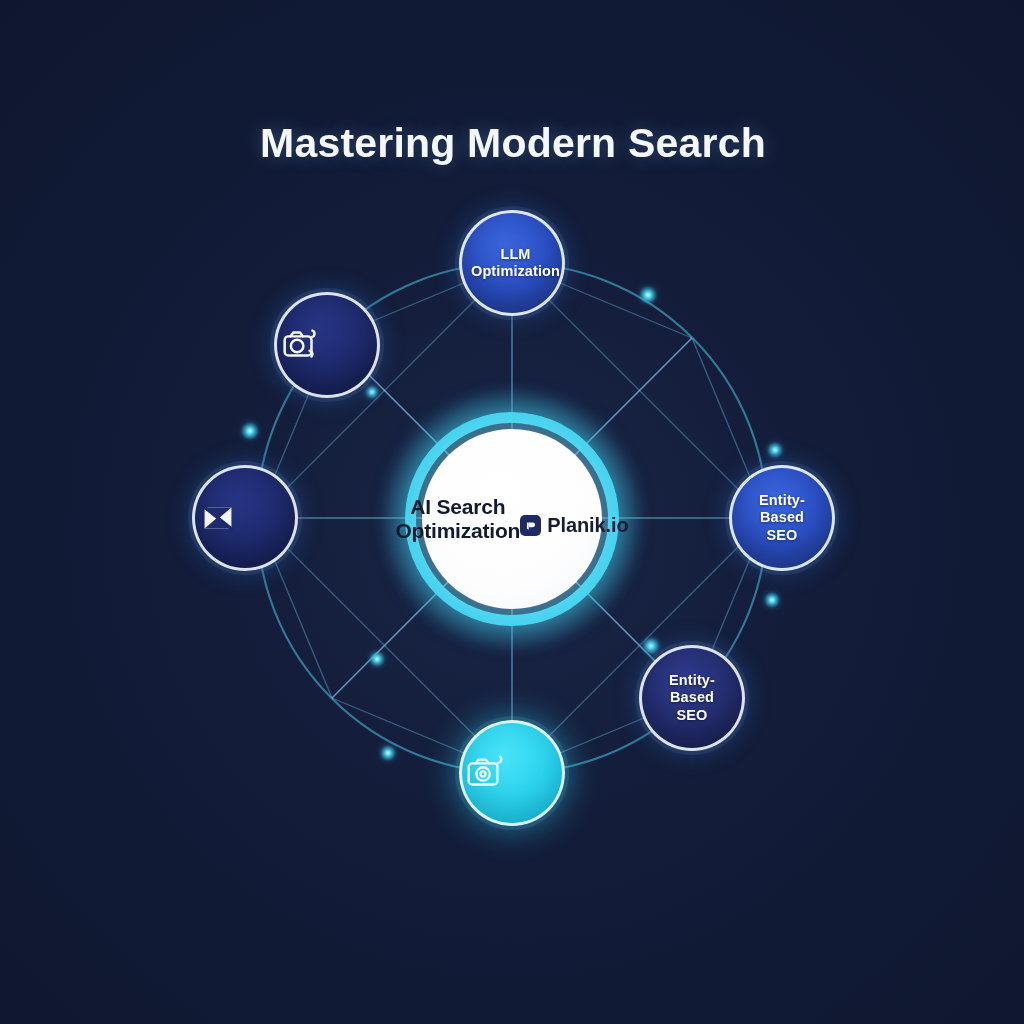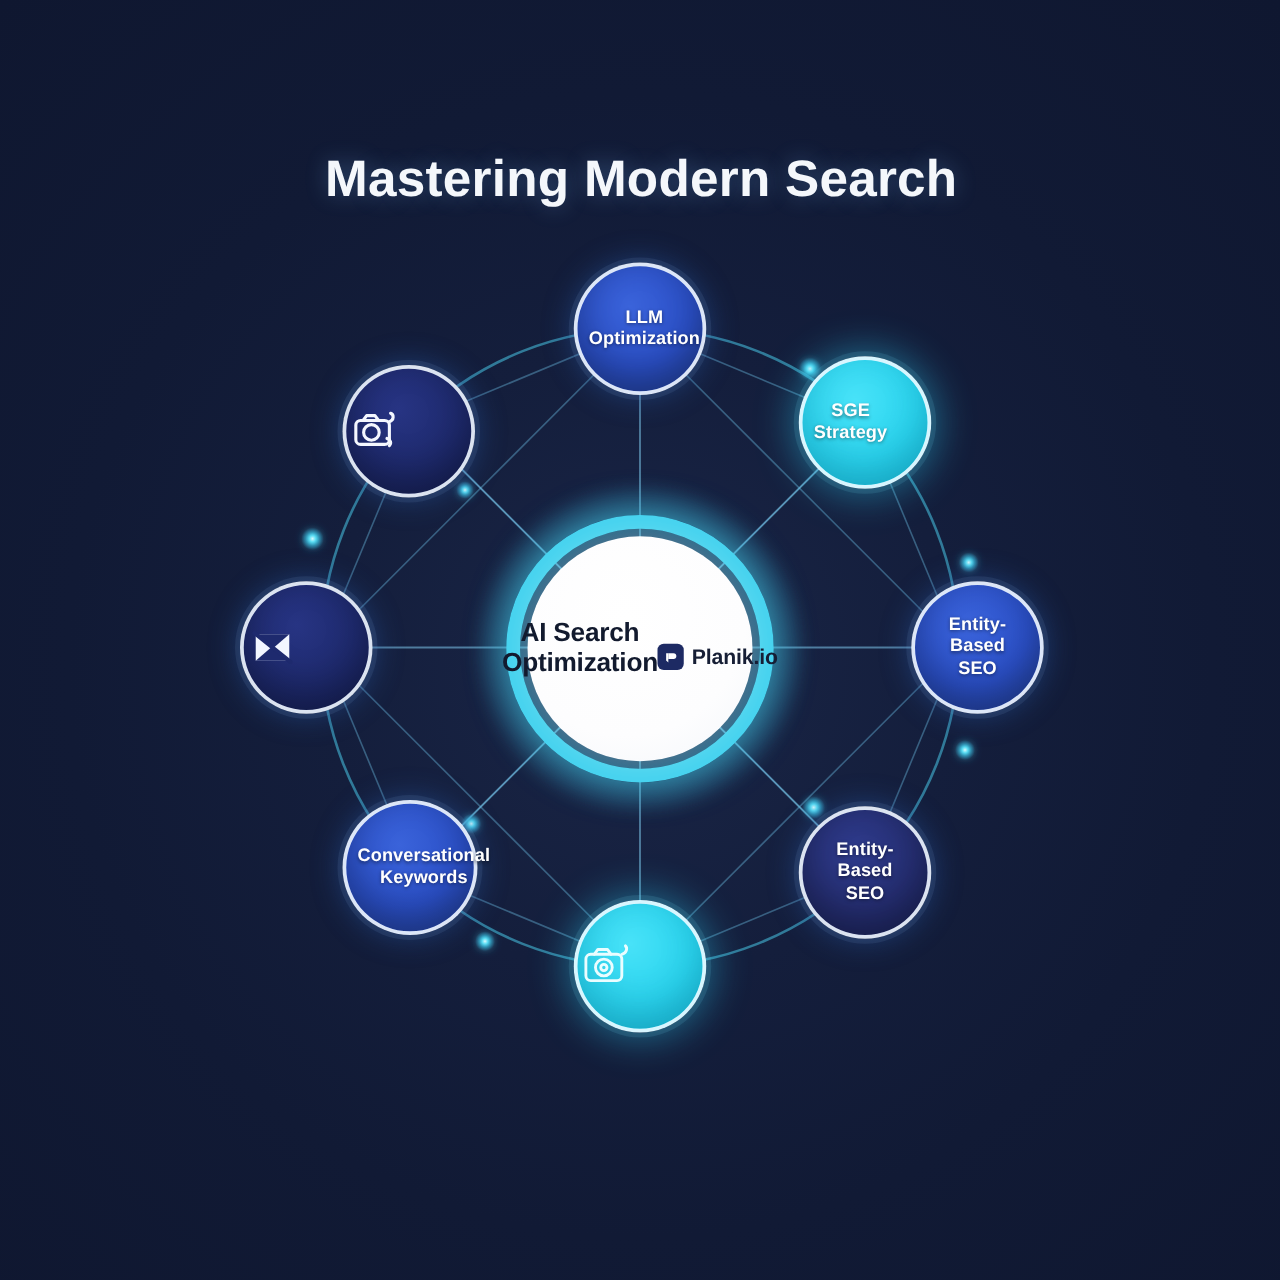--- a/index.html
+++ b/index.html
@@ -139,21 +139,21 @@
     height: 21px;
     border-radius: 5px;
     background: #1d2a63;
     display: flex;
     align-items: center;
     justify-content: center;
     flex: none;
   }
   #brand-name {
     color: #161e35;
-    font-size: 17px;
+    font-size: 20px;
     font-weight: bold;
     letter-spacing: -0.1px;
   }
 </style>
 </head>
 <body>
 
 <div id="stage">
 
   <div id="title">Mastering Modern Search</div>
@@ -216,25 +216,20 @@
       <circle cx="377" cy="659" r="8" fill="url(#dotGlow)"></circle>
     </g>
   </svg>
 
   <div class="node" style="left:459px; top:210px; width:106px; height:106px;
               background:radial-gradient(circle at 42% 32%, #3a63da 0%, #2b50c8 55%, #23429f 100%);">
     <span class="lbl">LLM
 Optimization</span>
   </div>
 
-  <div class="node cyan" style="left:639px; top:285px; width:106px; height:106px;
-              background:radial-gradient(circle at 42% 32%, #48e2f8 0%, #2ad4ee 55%, #16bcd8 100%);">
-    <span class="lbl">SGE
-Strategy</span>
-  </div>
 
   <div class="node" style="left:729px; top:465px; width:106px; height:106px;
               background:radial-gradient(circle at 42% 32%, #3a63da 0%, #2b50c8 55%, #23429f 100%);">
     <span class="lbl">Entity-Based
 SEO</span>
   </div>
 
   <div class="node" style="left:639px; top:645px; width:106px; height:106px;
               background:radial-gradient(circle at 42% 32%, #2e3a8b 0%, #252e72 55%, #1c245c 100%);">
     <span class="lbl">Entity-Based
@@ -246,25 +241,20 @@
     <svg class="icon-glyph" viewBox="0 0 48 48" fill="none" stroke="#eafdff" stroke-width="2.4" stroke-linecap="round" stroke-linejoin="round">
       <rect x="7" y="14" width="30" height="22" rx="4"></rect>
       <circle cx="22" cy="25" r="7"></circle>
       <circle cx="22" cy="25" r="2.6"></circle>
       <path d="M14 14 l3-4 h8 l3 4"></path>
       <path d="M37 14 c4 -1 5 -5 3 -7"></path>
     </svg>
 
   </div>
 
-  <div class="node" style="left:274px; top:640px; width:108px; height:108px;
-              background:radial-gradient(circle at 42% 32%, #3a63da 0%, #2b50c8 55%, #23429f 100%);">
-    <span class="lbl">Conversational
-Keywords</span>
-  </div>
 
   <div class="node icon-node" style="left:192px; top:465px; width:106px; height:106px;
               background:radial-gradient(circle at 42% 32%, #273483 0%, #1e2a6e 55%, #17215a 100%);">
     <svg class="icon-glyph" viewBox="0 0 48 48">
       <path d="M10 13 H38 V35 H10 Z" fill="#f2f6ff"></path>
       <path d="M10 13 L24 25 L38 13 Z" fill="#1e2a6e"></path>
       <path d="M10 35 L24 23 L38 35 Z" fill="#1e2a6e"></path>
       <path d="M9 12 L39 36" stroke="#1e2a6e" stroke-width="3.4" stroke-linecap="round"></path>
     </svg>
 

